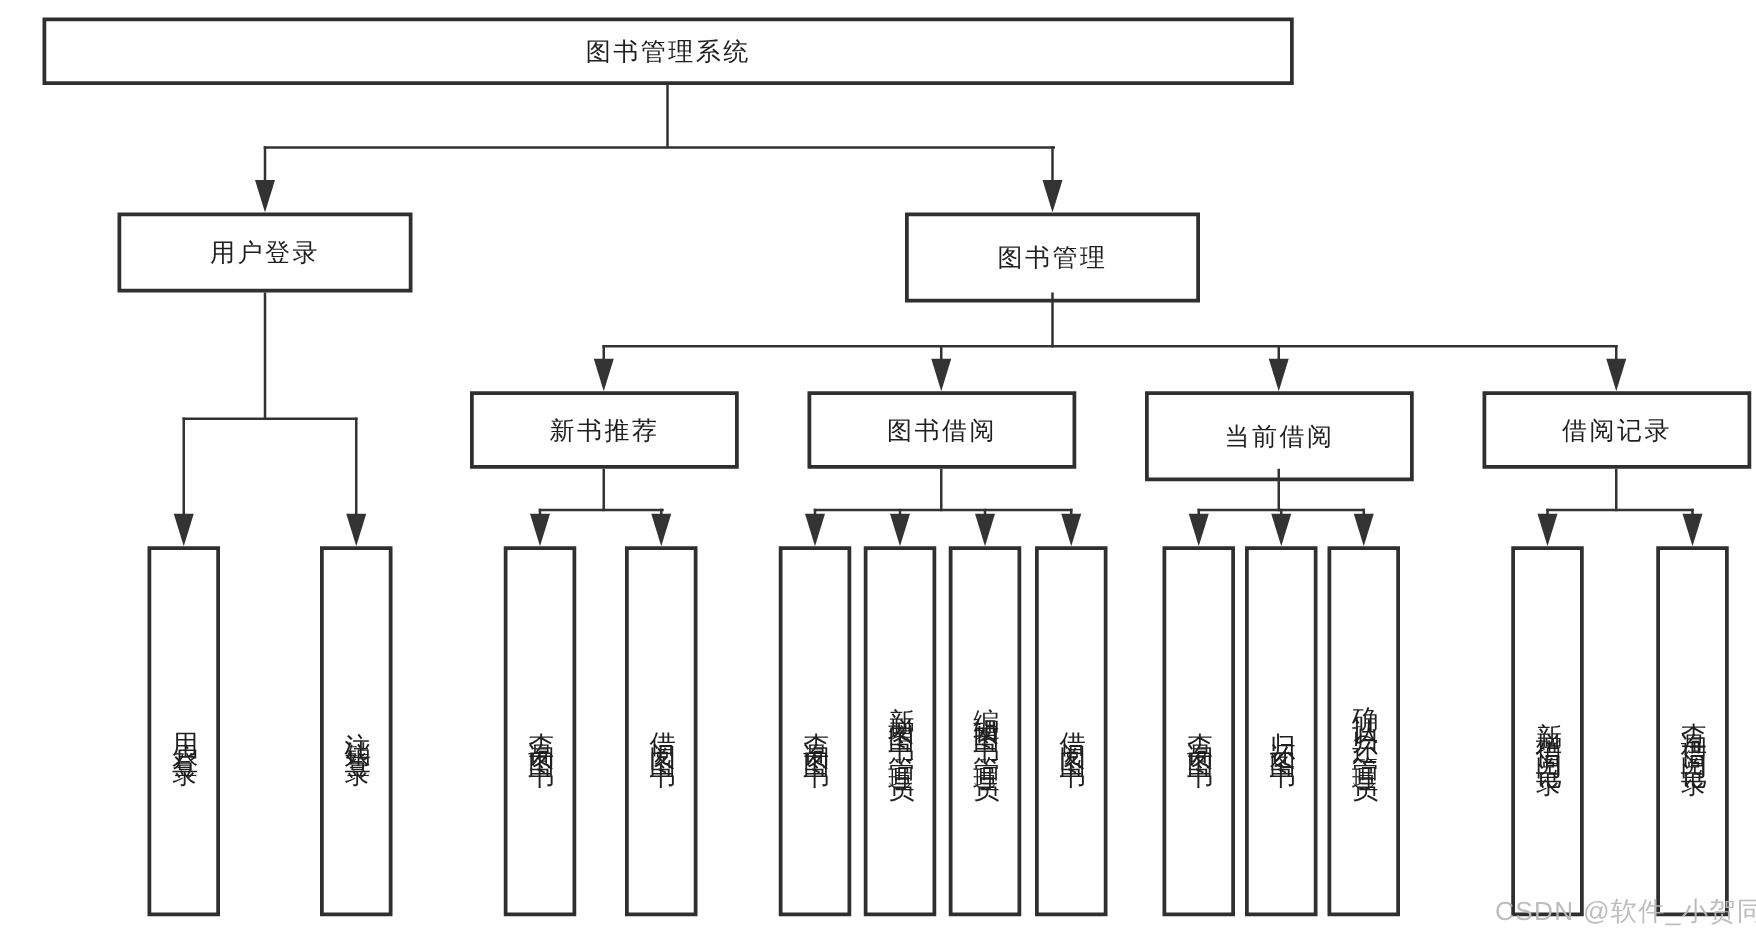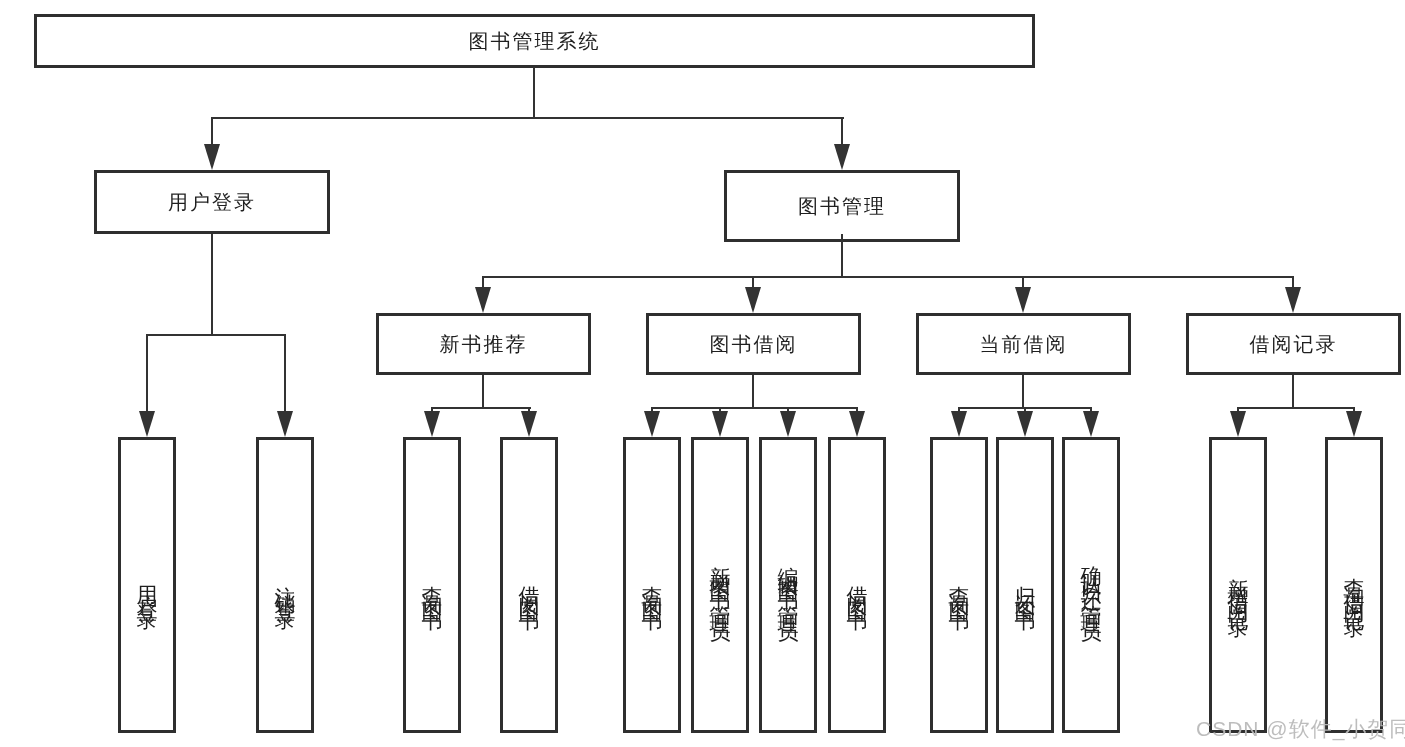--- a/index.html
+++ b/index.html
@@ -110,21 +110,21 @@
   <div class="arrow" style="left:462px; top:287px;"></div>
   <div class="vline" style="left:739px; top:276px; height:13px;"></div>
   <div class="arrow" style="left:732px; top:287px;"></div>
   <div class="vline" style="left:1009px; top:276px; height:13px;"></div>
   <div class="arrow" style="left:1002px; top:287px;"></div>
   <div class="vline" style="left:1279px; top:276px; height:13px;"></div>
   <div class="arrow" style="left:1272px; top:287px;"></div>
 
   <div class="hbox" style="left:633px; top:313px; width:215px; height:62px;">图书借阅</div>
   <div class="hbox" style="left:363px; top:313px; width:215px; height:62px;">新书推荐</div>
-  <div class="hbox" style="left:903px; top:313px; width:215px; height:62px;">当前借阅</div>
+  <div class="hbox" style="left:903px; top:313px; width:215px; height:72px;">当前借阅</div>
   <div class="hbox" style="left:1173px; top:313px; width:215px; height:62px;">借阅记录</div>
 
   <div class="vline" style="left:469px; top:375px; height:34px;"></div>
   <div class="hline" style="left:418px; top:407px; width:100px;"></div>
   <div class="vline" style="left:418px; top:407px; height:7px;"></div>
   <div class="arrow" style="left:411px; top:411px;"></div>
   <div class="vline" style="left:515px; top:407px; height:7px;"></div>
   <div class="arrow" style="left:508px; top:411px;"></div>
 
   <div class="vline" style="left:739px; top:375px; height:34px;"></div>

